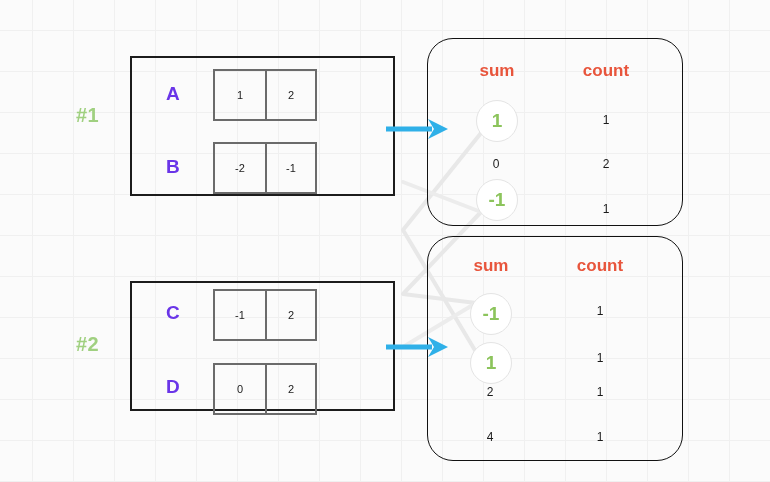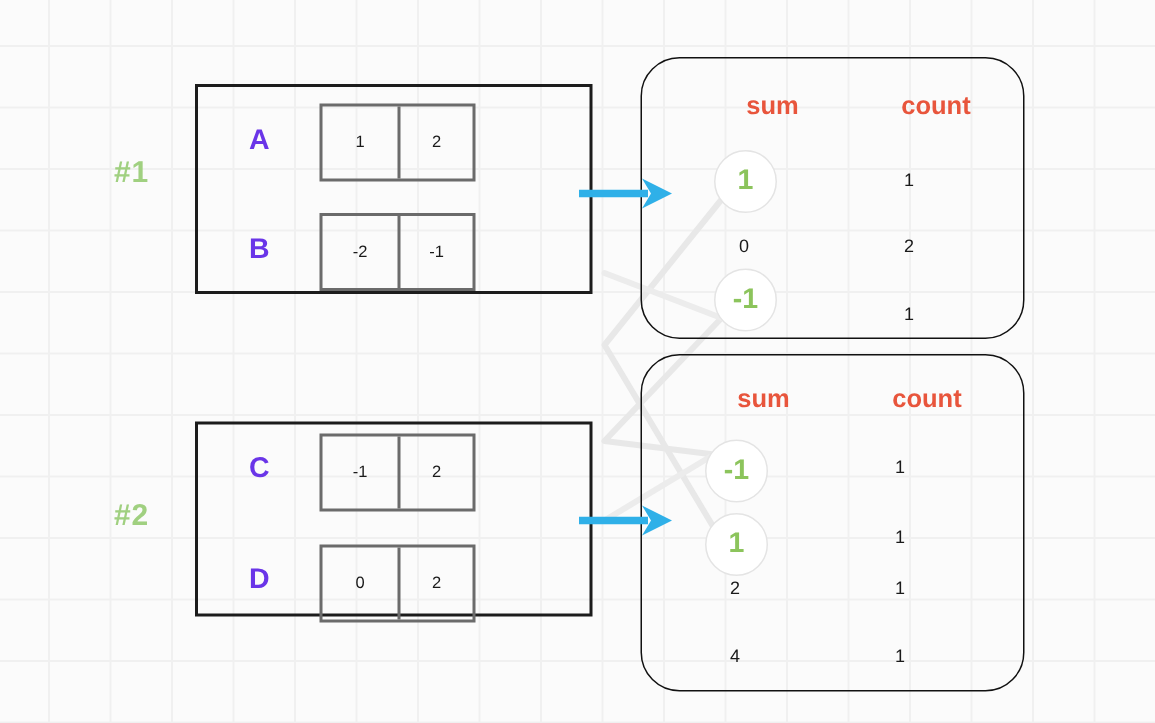--- a/index.html
+++ b/index.html
@@ -74,21 +74,20 @@
     box-sizing: border-box;
     background: transparent;
   }
   .col-head {
     position: absolute;
     color: #e8553c;
     font-size: 17px;
     font-weight: 700;
     text-align: center;
     transform: translateX(-50%);
-    margin-left: 18px;
   }
   .val {
     position: absolute;
     font-size: 12px;
     color: #1a1a1a;
     text-align: center;
     transform: translate(-50%, -50%);
   }
   .circle-val {
     position: absolute;

